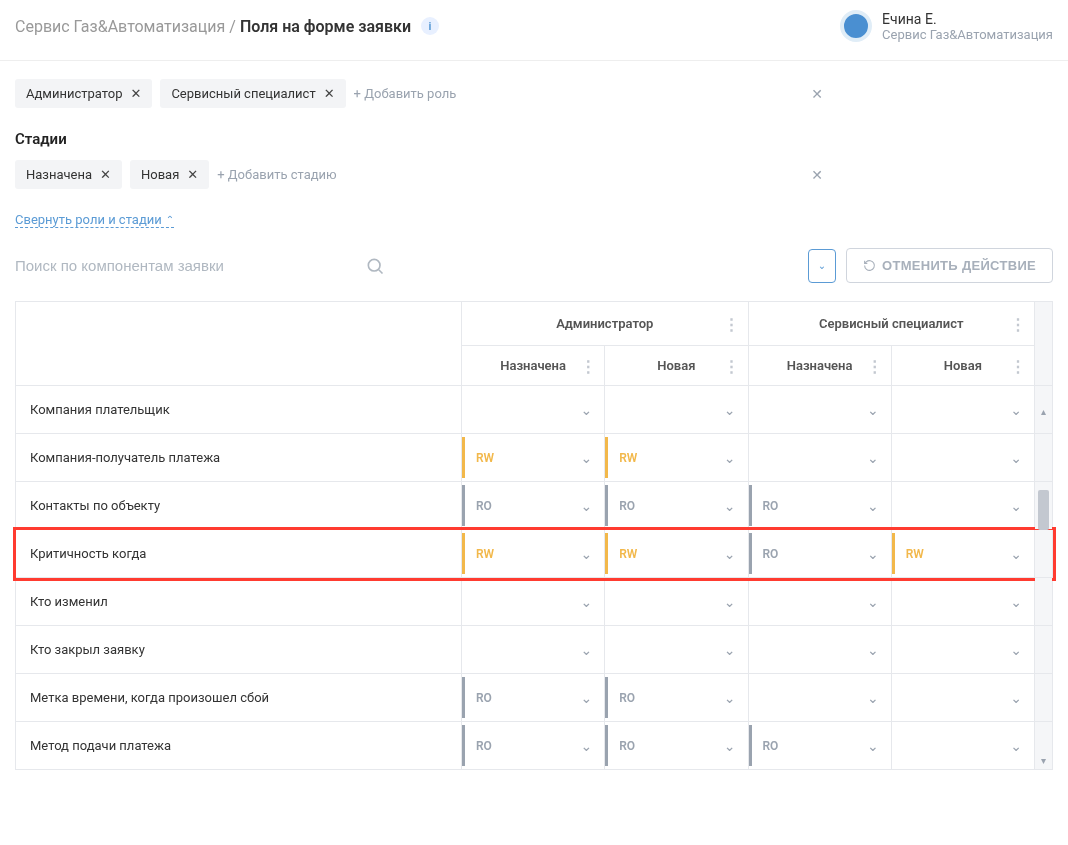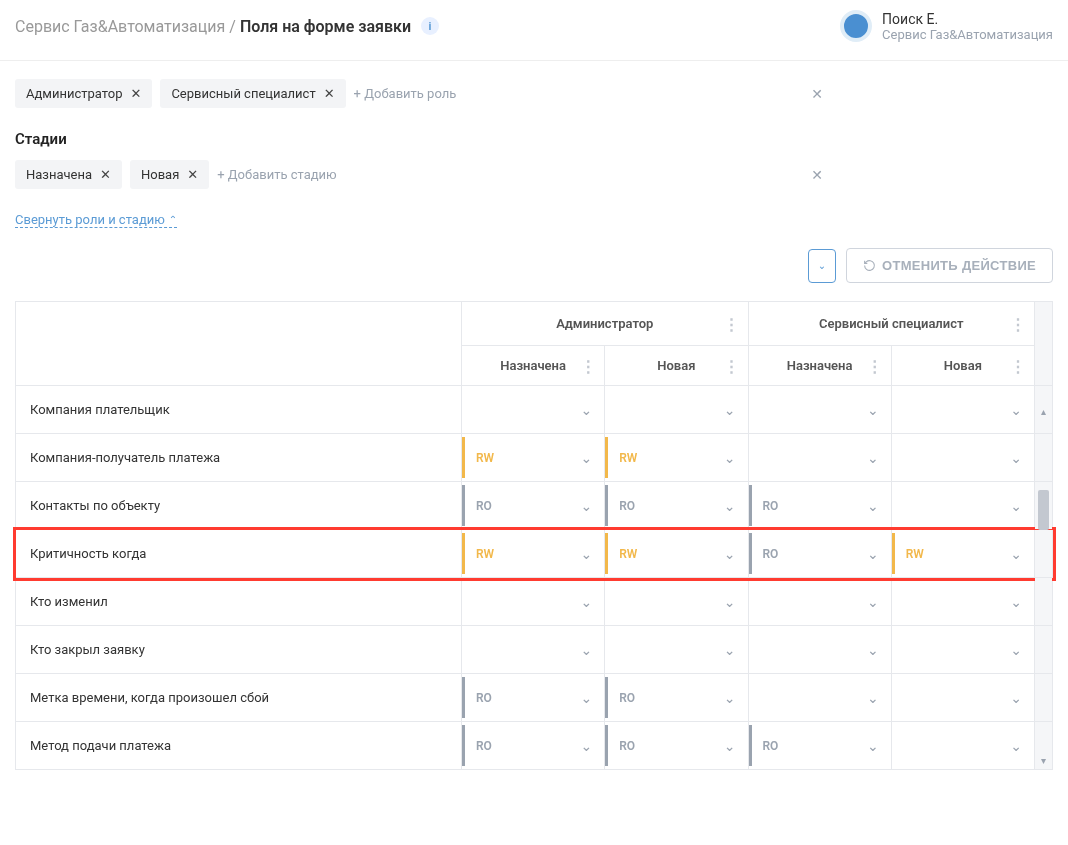--- a/index.html
+++ b/index.html
@@ -3,21 +3,21 @@
 
 <header>
     <div class="crumb">
       <span>Сервис Газ&amp;Автоматизация /</span>
       <span class="strong">Поля на форме заявки</span>
       <span class="info-ic">i</span>
     </div>
     <div class="user">
       <div class="av"></div>
       <div>
-        <div class="un">Поиск Е.</div>
+        <div class="un">Ечина Е.</div>
         <div class="uo">Сервис Газ&amp;Автоматизация</div>
       </div>
     </div>
   </header>
 <main>
 <div class="chips">
       <span class="chip">
         <span>Администратор</span>
         <span class="chx">✕</span>
       </span>
@@ -34,22 +34,29 @@
         <span>Назначена</span>
         <span class="chx">✕</span>
       </span>
       <span class="chip">
         <span>Новая</span>
         <span class="chx">✕</span>
       </span>
       <span class="add">+ Добавить стадию</span>
       <span class="clrx">✕</span>
     </div>
-<span class="collapse">Свернуть роли и стадию</span>
+<span class="collapse">Свернуть роли и стадии</span>
 <div class="toolbar">
+      <div class="search">
+        <input placeholder="Поиск по компонентам заявки" style="">
+        <svg class="sic" viewBox="0 0 24 24">
+          <circle cx="11" cy="11" r="7"></circle>
+          <line x1="21" y1="21" x2="16.5" y2="16.5"></line>
+        </svg>
+      </div>
       <div class="spacer"></div>
       <div class="dd-ic">⌄</div>
       <button class="btn btn-o">
         <svg class="refresh" viewBox="0 0 24 24">
           <path d="M3 12a9 9 0 1 0 3-6.7L3 8"></path>
           <polyline points="3 3 3 8 8 8"></polyline>
         </svg>
         <span>ОТМЕНИТЬ ДЕЙСТВИЕ</span>
       </button>
     </div>

